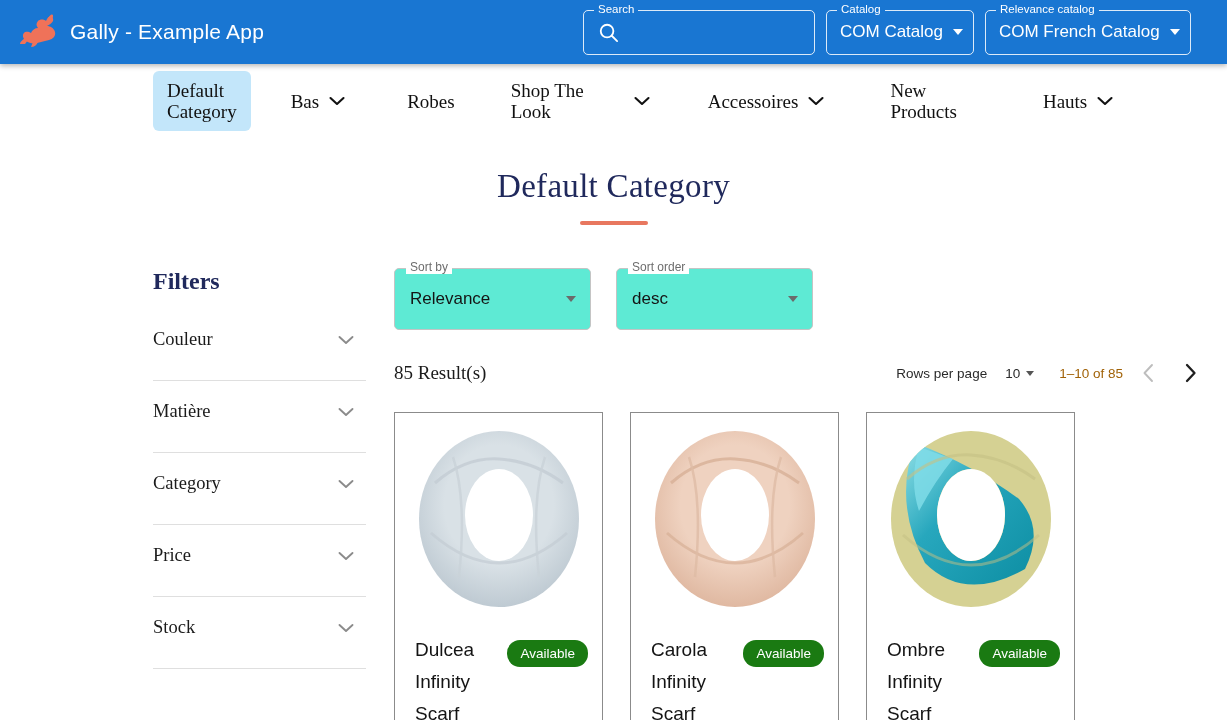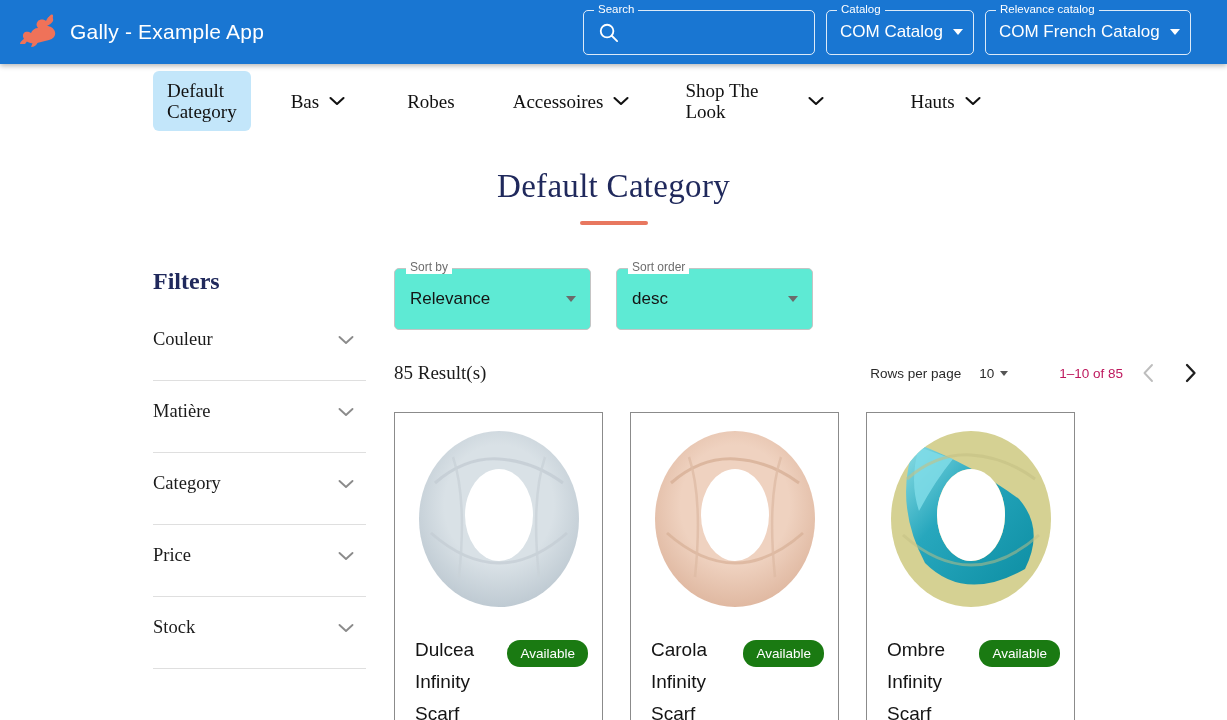--- a/index.html
+++ b/index.html
@@ -207,21 +207,21 @@
     display: flex; align-items: center; gap: 6px;
     margin-left: 18px; cursor: pointer;
   }
   .rows-value { font-size: 13.5px; color: #2a2a2a; }
   .caret-sm {
     width: 0; height: 0;
     border-left: 4.5px solid transparent;
     border-right: 4.5px solid transparent;
     border-top: 5px solid #555;
   }
-  .range-text { font-size: 13.5px; color: #be185d; margin-left: 51px; }
+  .range-text { font-size: 13.5px; color: #a16207; margin-left: 25px; }
   .pg-btn {
     width: 34px; height: 34px;
     display: flex; align-items: center; justify-content: center;
     margin-left: 8px;
     cursor: pointer;
     border-radius: 50%;
   }
   .pg-btn.disabled { cursor: default; }
 
   
@@ -320,35 +320,39 @@
     <span>Bas</span>
     <svg class="chev" viewBox="0 0 16 10">
       <polyline points="1.5,2 8,8 14.5,2" fill="none" stroke="#111" stroke-width="2.1" stroke-linecap="round" stroke-linejoin="round"></polyline>
     </svg>
   </div>
 
   <div class="nav-item nav-item-robes">
     <span>Robes</span>
   </div>
 
-  <div class="nav-item nav-item-acc">
-    <span>Accessoires</span>
-    <svg class="chev" viewBox="0 0 16 10">
-      <polyline points="1.5,2 8,8 14.5,2" fill="none" stroke="#111" stroke-width="2.1" stroke-linecap="round" stroke-linejoin="round"></polyline>
-    </svg>
-  </div>
-
   <div class="nav-item nav-item-shop">
     <span>Shop The
 Look</span>
     <svg class="chev" viewBox="0 0 16 10">
       <polyline points="1.5,2 8,8 14.5,2" fill="none" stroke="#111" stroke-width="2.1" stroke-linecap="round" stroke-linejoin="round"></polyline>
     </svg>
   </div>
 
+  <div class="nav-item nav-item-acc">
+    <span>Accessoires</span>
+    <svg class="chev" viewBox="0 0 16 10">
+      <polyline points="1.5,2 8,8 14.5,2" fill="none" stroke="#111" stroke-width="2.1" stroke-linecap="round" stroke-linejoin="round"></polyline>
+    </svg>
+  </div>
+
+  <div class="nav-item nav-item-new">
+    <span>New
+Products</span>
+  </div>
 
   <div class="nav-item nav-item-hauts">
     <span>Hauts</span>
     <svg class="chev" viewBox="0 0 16 10">
       <polyline points="1.5,2 8,8 14.5,2" fill="none" stroke="#111" stroke-width="2.1" stroke-linecap="round" stroke-linejoin="round"></polyline>
     </svg>
   </div>
 
 </div>
 

